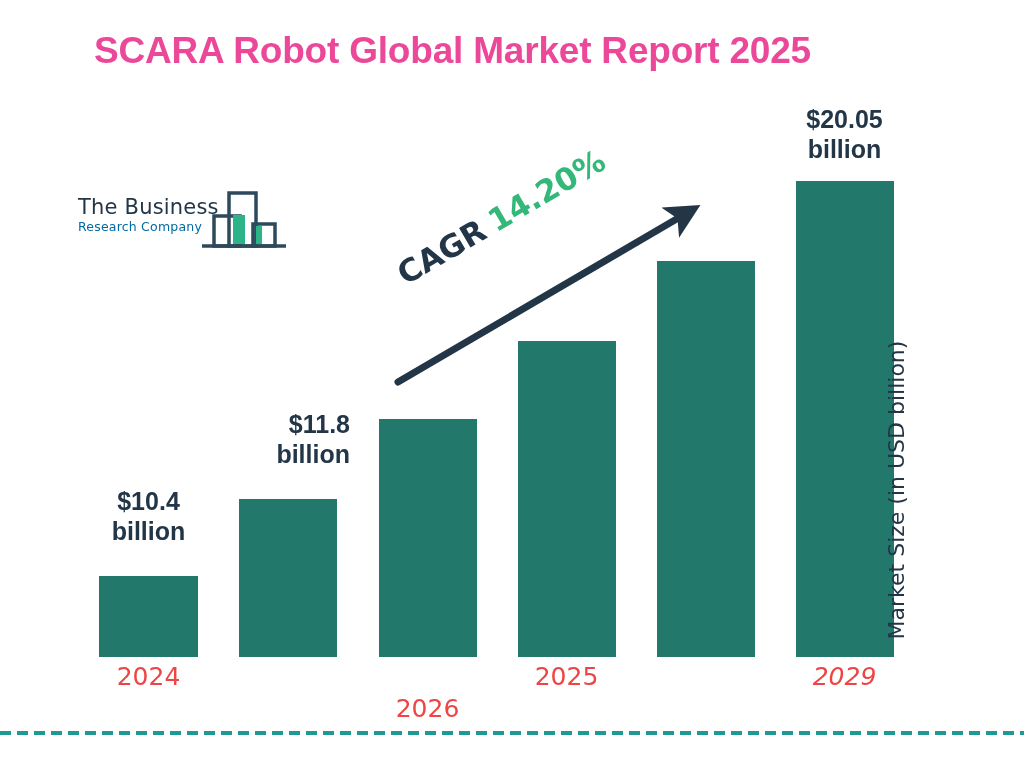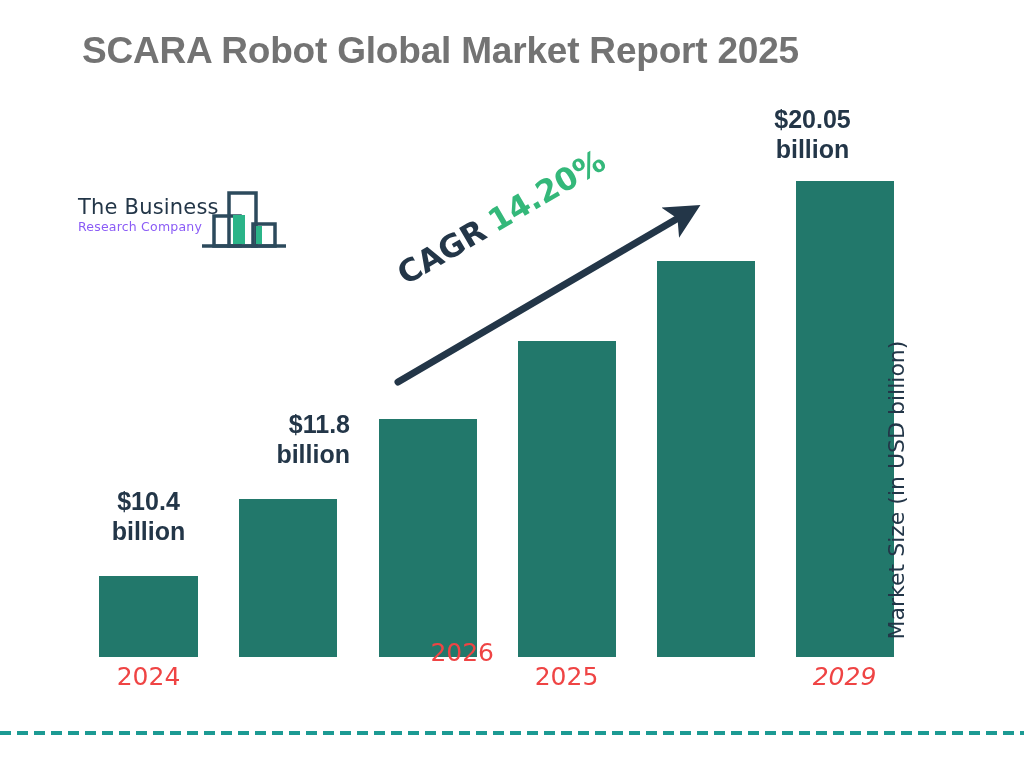--- a/index.html
+++ b/index.html
@@ -15,27 +15,27 @@
   #page {
     position: relative;
     width: 1024px;
     height: 768px;
     background: #ffffff;
   }
 
   
   .chart-title {
     position: absolute;
-    left: 0;
+    left: 12px;
     top: 30px;
     width: 881px;
     text-align: center;
     font-size: 37px;
     font-weight: bold;
-    color: #737373;
+    color: #ec4899;
     letter-spacing: -0.2px;
     white-space: nowrap;
   }
 
   
   .logo-wrap {
     position: absolute;
     left: 78px;
     top: 190px;
     width: 210px;
@@ -51,21 +51,21 @@
     font-family: "DejaVu Sans", sans-serif;
     font-size: 21px;
     color: #233648;
     letter-spacing: 0.2px;
     line-height: 23px;
     white-space: nowrap;
   }
   .logo-line2 {
     font-family: "DejaVu Sans", sans-serif;
     font-size: 12.5px;
-    color: #8b5cf6;
+    color: #0369a1;
     letter-spacing: 0.2px;
     line-height: 15px;
     white-space: nowrap;
   }
   .logo-mark {
     position: absolute;
     left: 122px;
     top: 0px;
   }
 
@@ -191,29 +191,29 @@
     </div>
     <div class="bar-cat" style="left:82px; top:662px; width:133px;">2024</div>
 
     <div class="bar" style="left:239px; top:499px; width:98px; height:158px;"></div>
     <div class="bar-value" style="left:217px; top:409px; width:133px;text-align:right;">
       <div>$11.8</div>
       <div>billion</div>
     </div>
 
     <div class="bar" style="left:379px; top:419px; width:98px; height:238px;"></div>
-    <div class="bar-cat" style="left:361px; top:638px; width:133px;text-align:right;">2026</div>
+    <div class="bar-cat" style="left:361px; top:694px; width:133px;">2026</div>
 
     <div class="bar" style="left:518px; top:341px; width:98px; height:316px;"></div>
     <div class="bar-cat" style="left:500px; top:662px; width:133px;">2025</div>
 
     <div class="bar" style="left:657px; top:261px; width:98px; height:396px;"></div>
 
     <div class="bar" style="left:796px; top:181px; width:98px; height:476px;"></div>
-    <div class="bar-value" style="left:746px; top:104px; width:133px;">
+    <div class="bar-value" style="left:778px; top:104px; width:133px;">
       <div>$20.05</div>
       <div>billion</div>
     </div>
     <div class="bar-cat" style="left:778px; top:662px; width:133px;font-style:italic;">2029</div>
   </div>
 
   <div class="cagr-arrow">
     <svg width="340" height="210" viewBox="0 0 340 210">
       <defs>
         <marker id="arrowhead" markerWidth="5" markerHeight="5" refX="3.6" refY="2.5" orient="auto">

